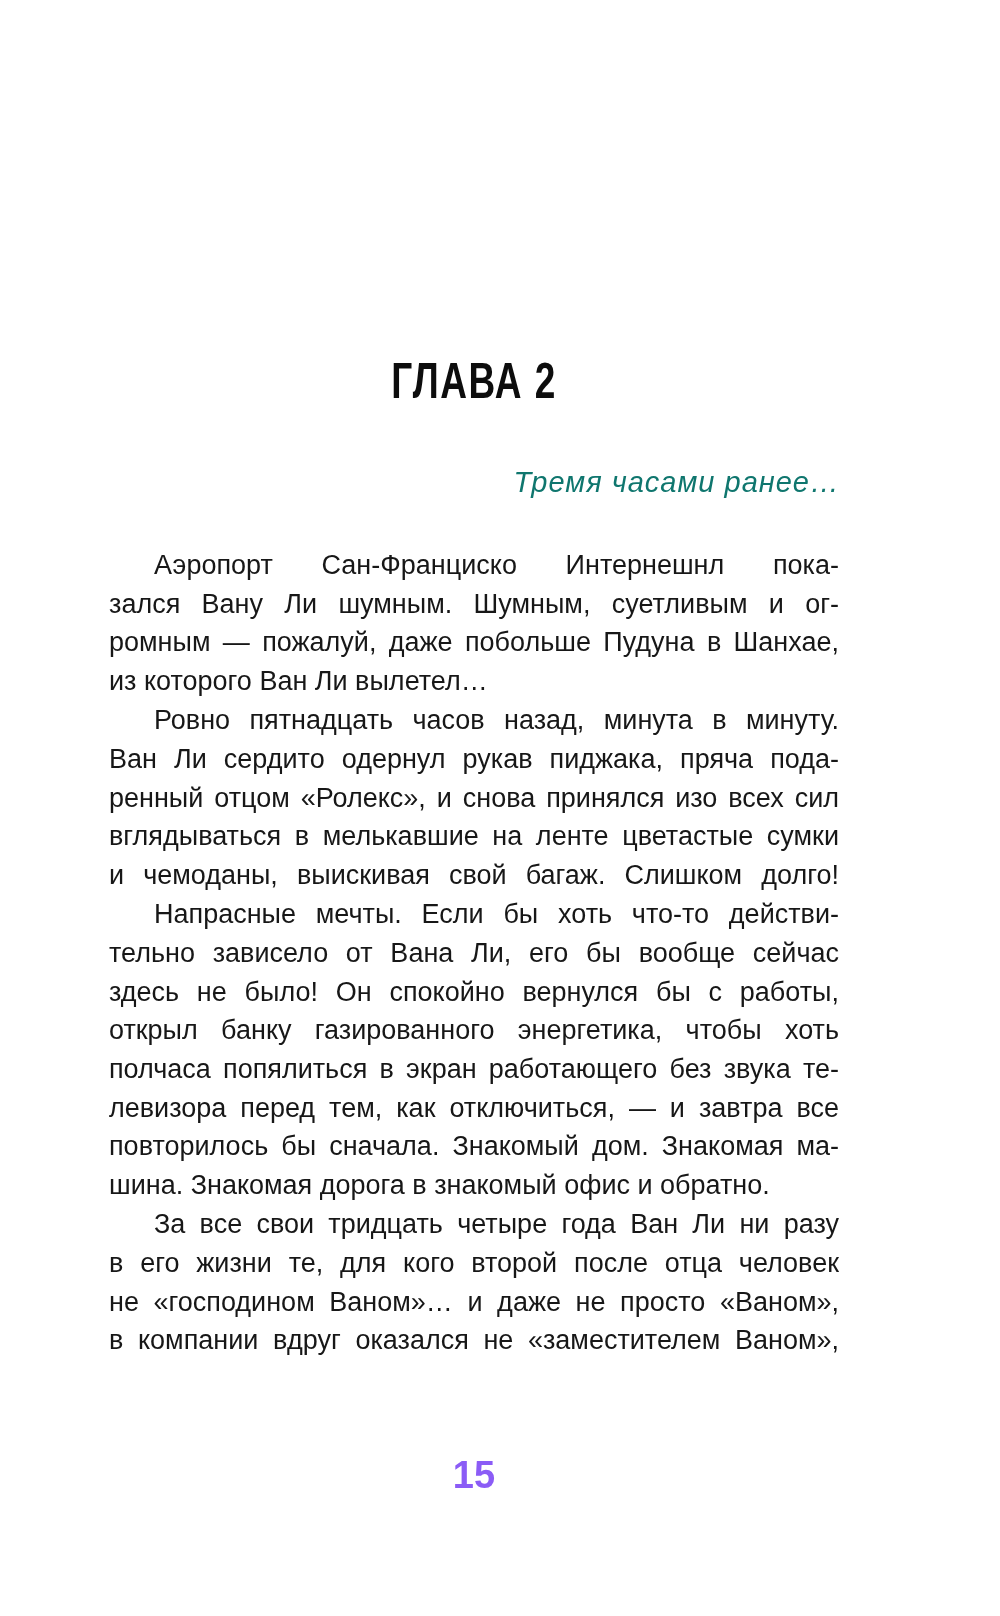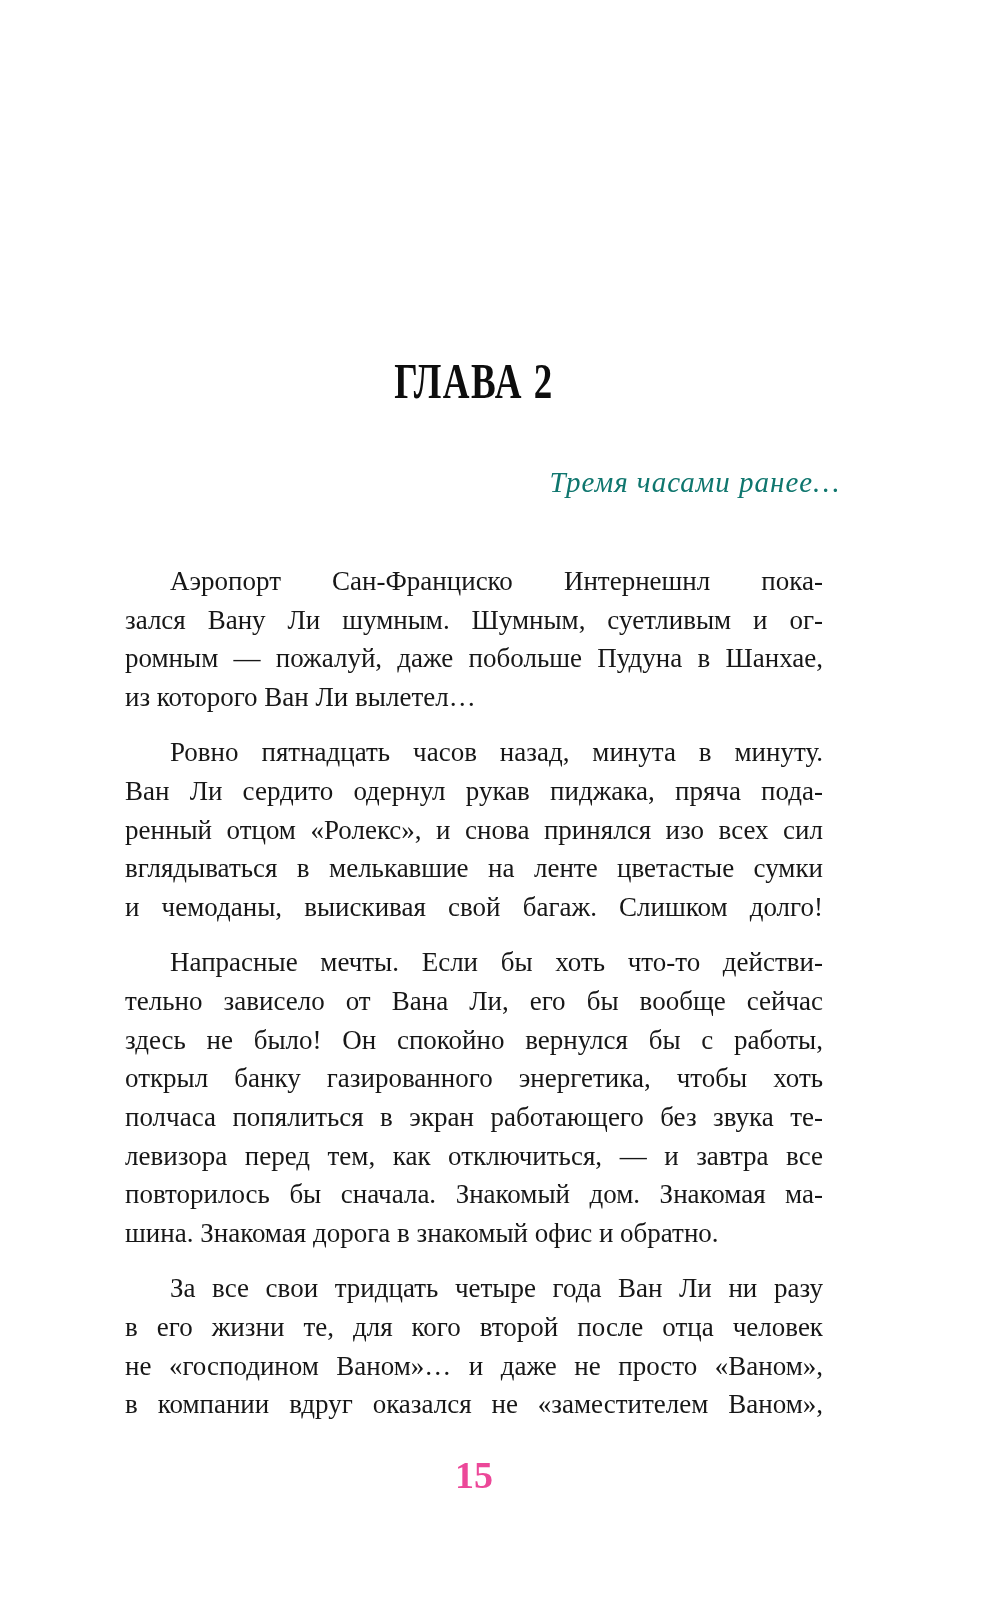--- a/index.html
+++ b/index.html
@@ -5,21 +5,21 @@
   html, body {
     margin: 0;
     padding: 0;
     background: #ffffff;
   }
   .page {
     position: relative;
     width: 1000px;
     height: 1616px;
     background: #ffffff;
-    font-family: Liberation Serif, serif;
+    font-family: Liberation Sans, sans-serif;
     color: #171717;
     overflow: hidden;
   }
   .chapter-title {
     position: absolute;
     top: 356px;
     left: 108px;
     width: 732px;
     margin: 0;
     text-align: center;
@@ -47,21 +47,21 @@
   }
   .body-text {
     position: absolute;
     top: 545px;
     left: 108px;
     width: 732px;
     font-size: 27px;
     color: #171717;
   }
   .paragraph {
-    margin: 17px;
+    margin: 1px;
     padding: 0;
   }
   .line {
     height: 38.62px;
     line-height: 38.62px;
     overflow: hidden;
     text-align: left;
     white-space: normal;
   }
   .line.indent {
@@ -79,21 +79,21 @@
   }
   .page-number {
     position: absolute;
     top: 1455px;
     left: 108px;
     width: 732px;
     text-align: center;
     font-size: 38px;
     line-height: 40px;
     font-weight: bold;
-    color: #ec4899;
+    color: #8b5cf6;
   }
 </style>
 </head>
 <body>
 
 <div class="page">
   <h1 class="chapter-title">ГЛАВА 2</h1>
 
   <div class="subtitle">Тремя часами ранее…</div>
 

